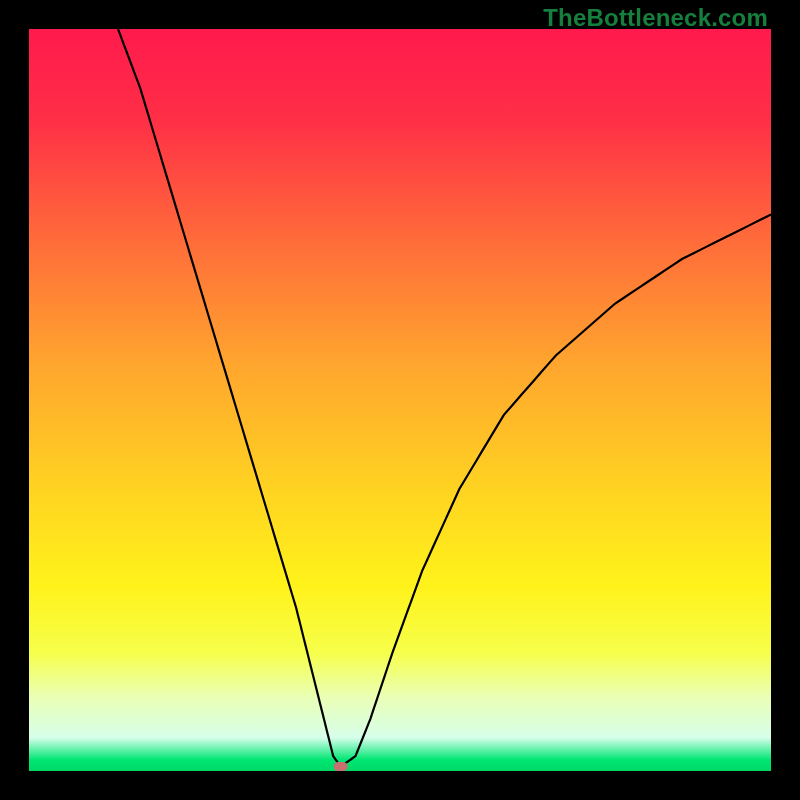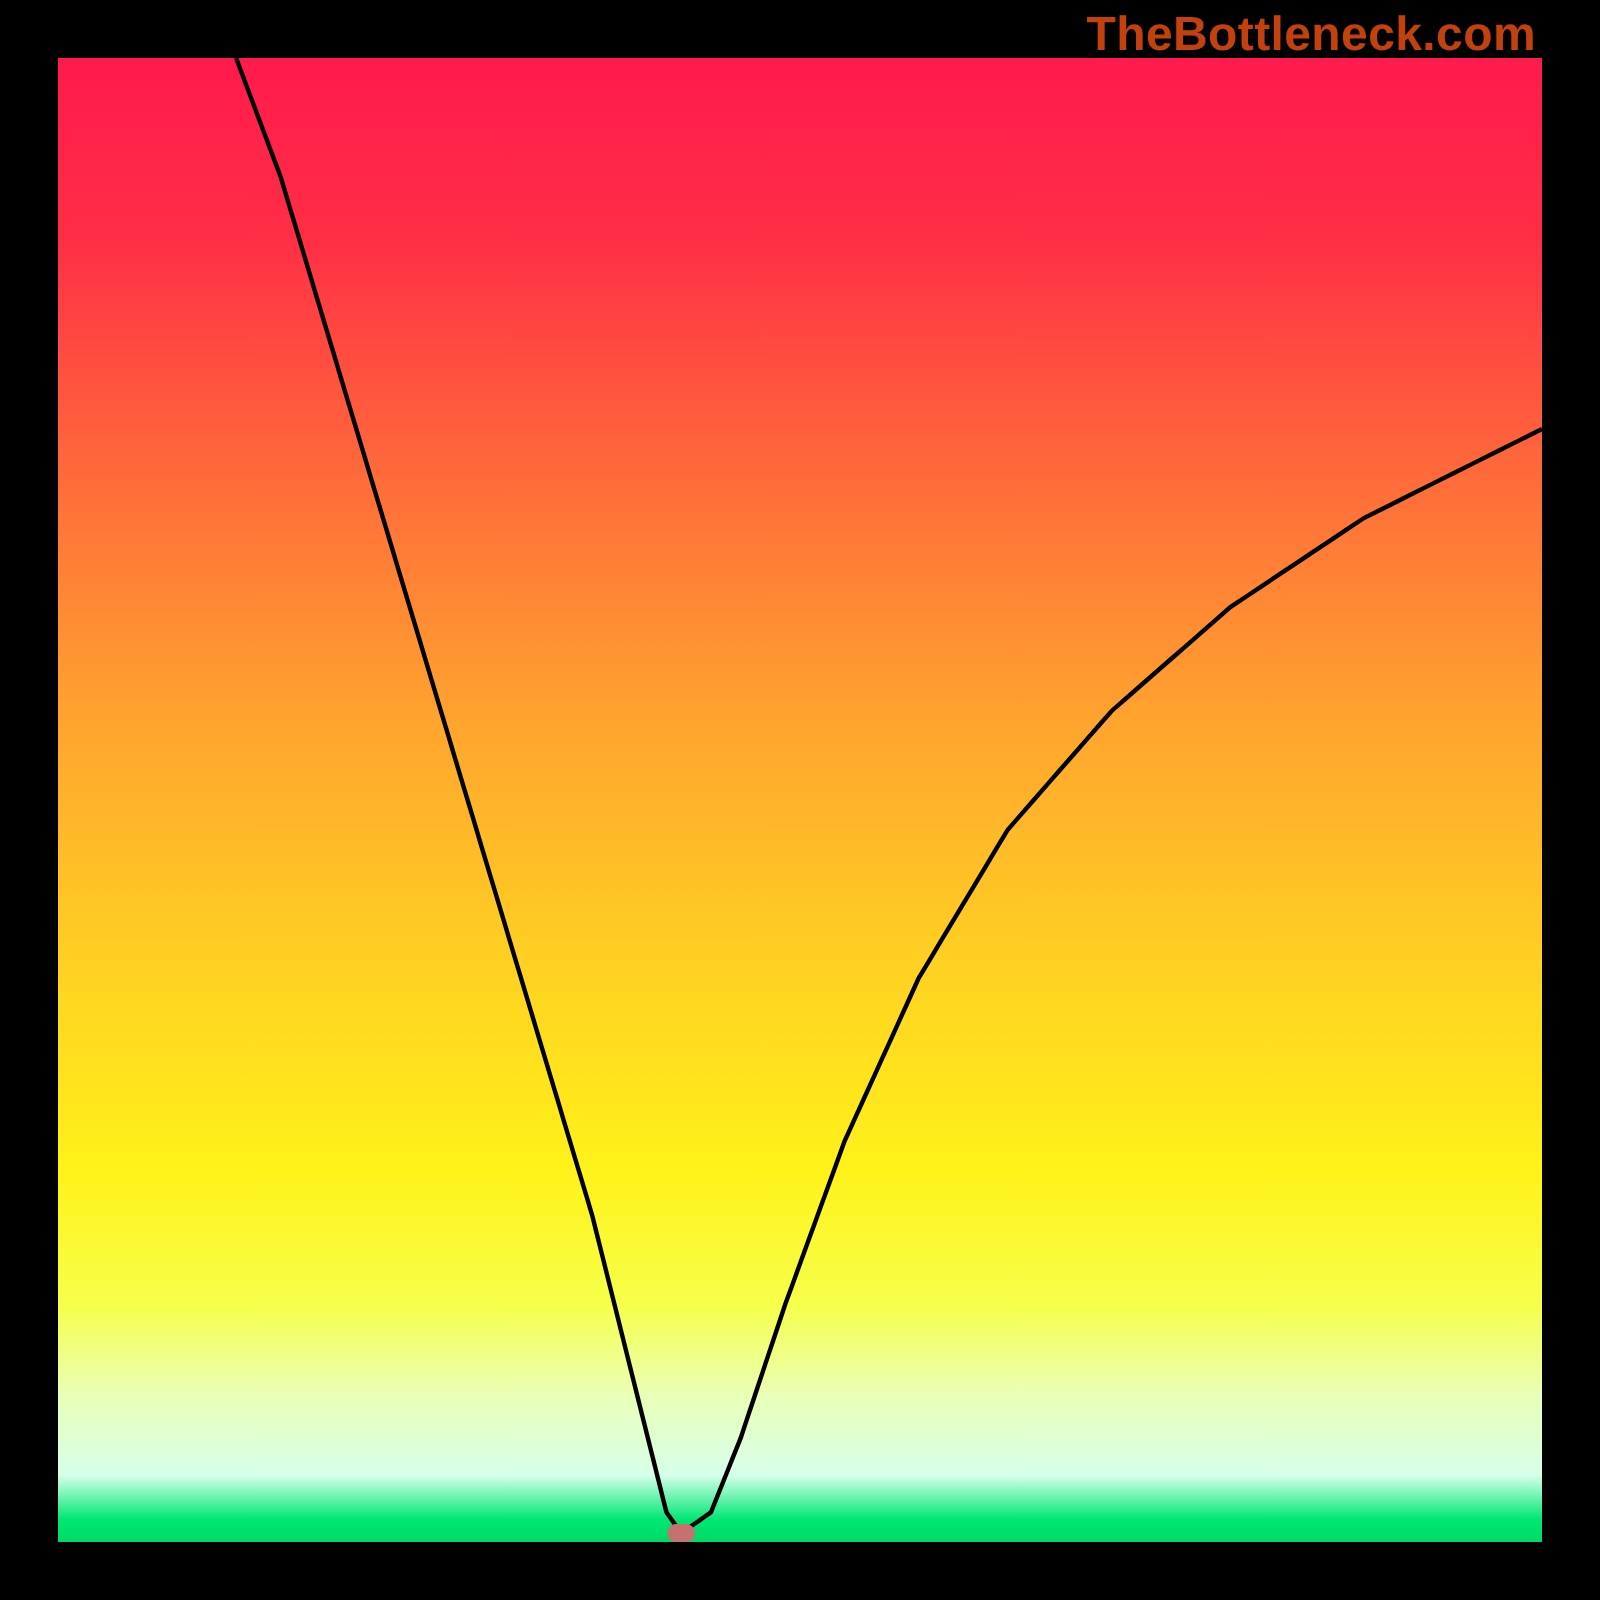--- a/index.html
+++ b/index.html
@@ -22,21 +22,21 @@
     left: 29px;
     top: 29px;
     width: 742px;
     height: 742px;
     overflow: hidden;
   }
   .watermark {
     position: absolute;
     top: 4px;
     right: 32px;
-    color: #c2410c;
+    color: #15803d;
     font-size: 24px;
     font-weight: 600;
     letter-spacing: 0.2px;
     z-index: 20;
   }
   svg { display:block; }
 </style>
 </head>
 <body>
 <div class="outer">

